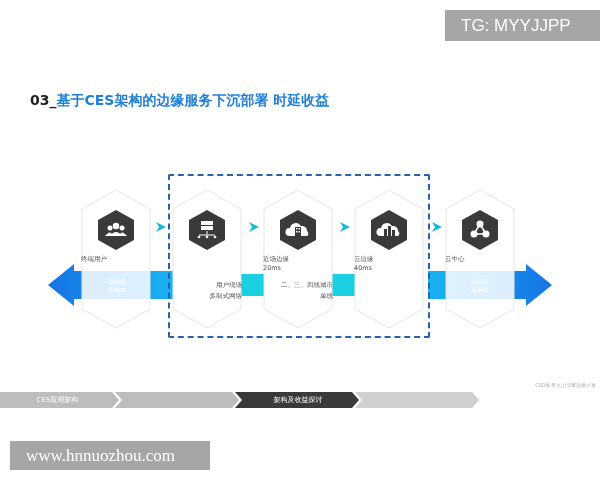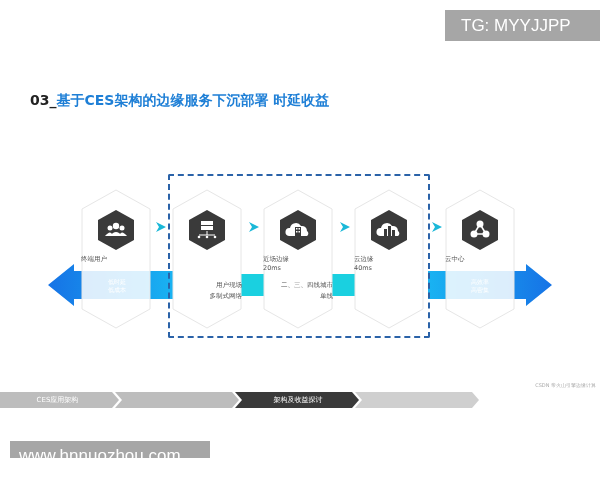--- a/index.html
+++ b/index.html
@@ -58,24 +58,24 @@
     font-size:7px; color:#ffffff; text-align:center;
   }
 
   
   .logo { left:515px; top:382px; width:85px; }
   .logo-main { font-family:"Liberation Sans", sans-serif; font-size:15px; color:#8a8a8a; line-height:16px; }
   .logo-sub { font-size:5px; color:#aaaaaa; text-align:right; padding-right:4px; }
 
   
   .site {
-    left:10px; top:441px; width:200px; height:17px;
+    left:10px; top:441px; width:200px; height:29px;
     background:#a6a6a6; color:#ffffff;
-    font-family:Liberation Sans, sans-serif; font-size:17px; line-height:29px;
-    padding-left:9px; box-sizing:border-box;
+    font-family:Liberation Serif, serif; font-size:17px; line-height:29px;
+    padding-left:16px; box-sizing:border-box;
   }
 </style>
 </head>
 <body>
 
 <div class="abs tg">TG: MYYJJPP</div>
 
 <div class="abs title">
   <span class="num">03_</span><span class="txt">基于CES架构的边缘服务下沉部署 时延收益</span>
 </div>

